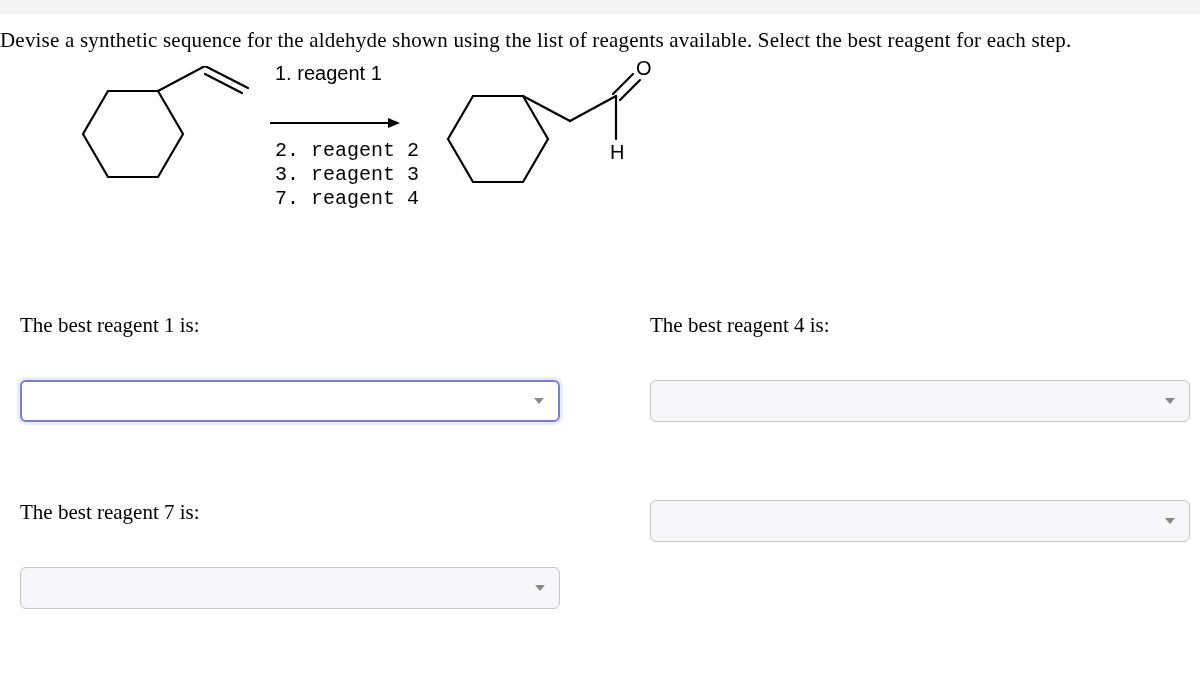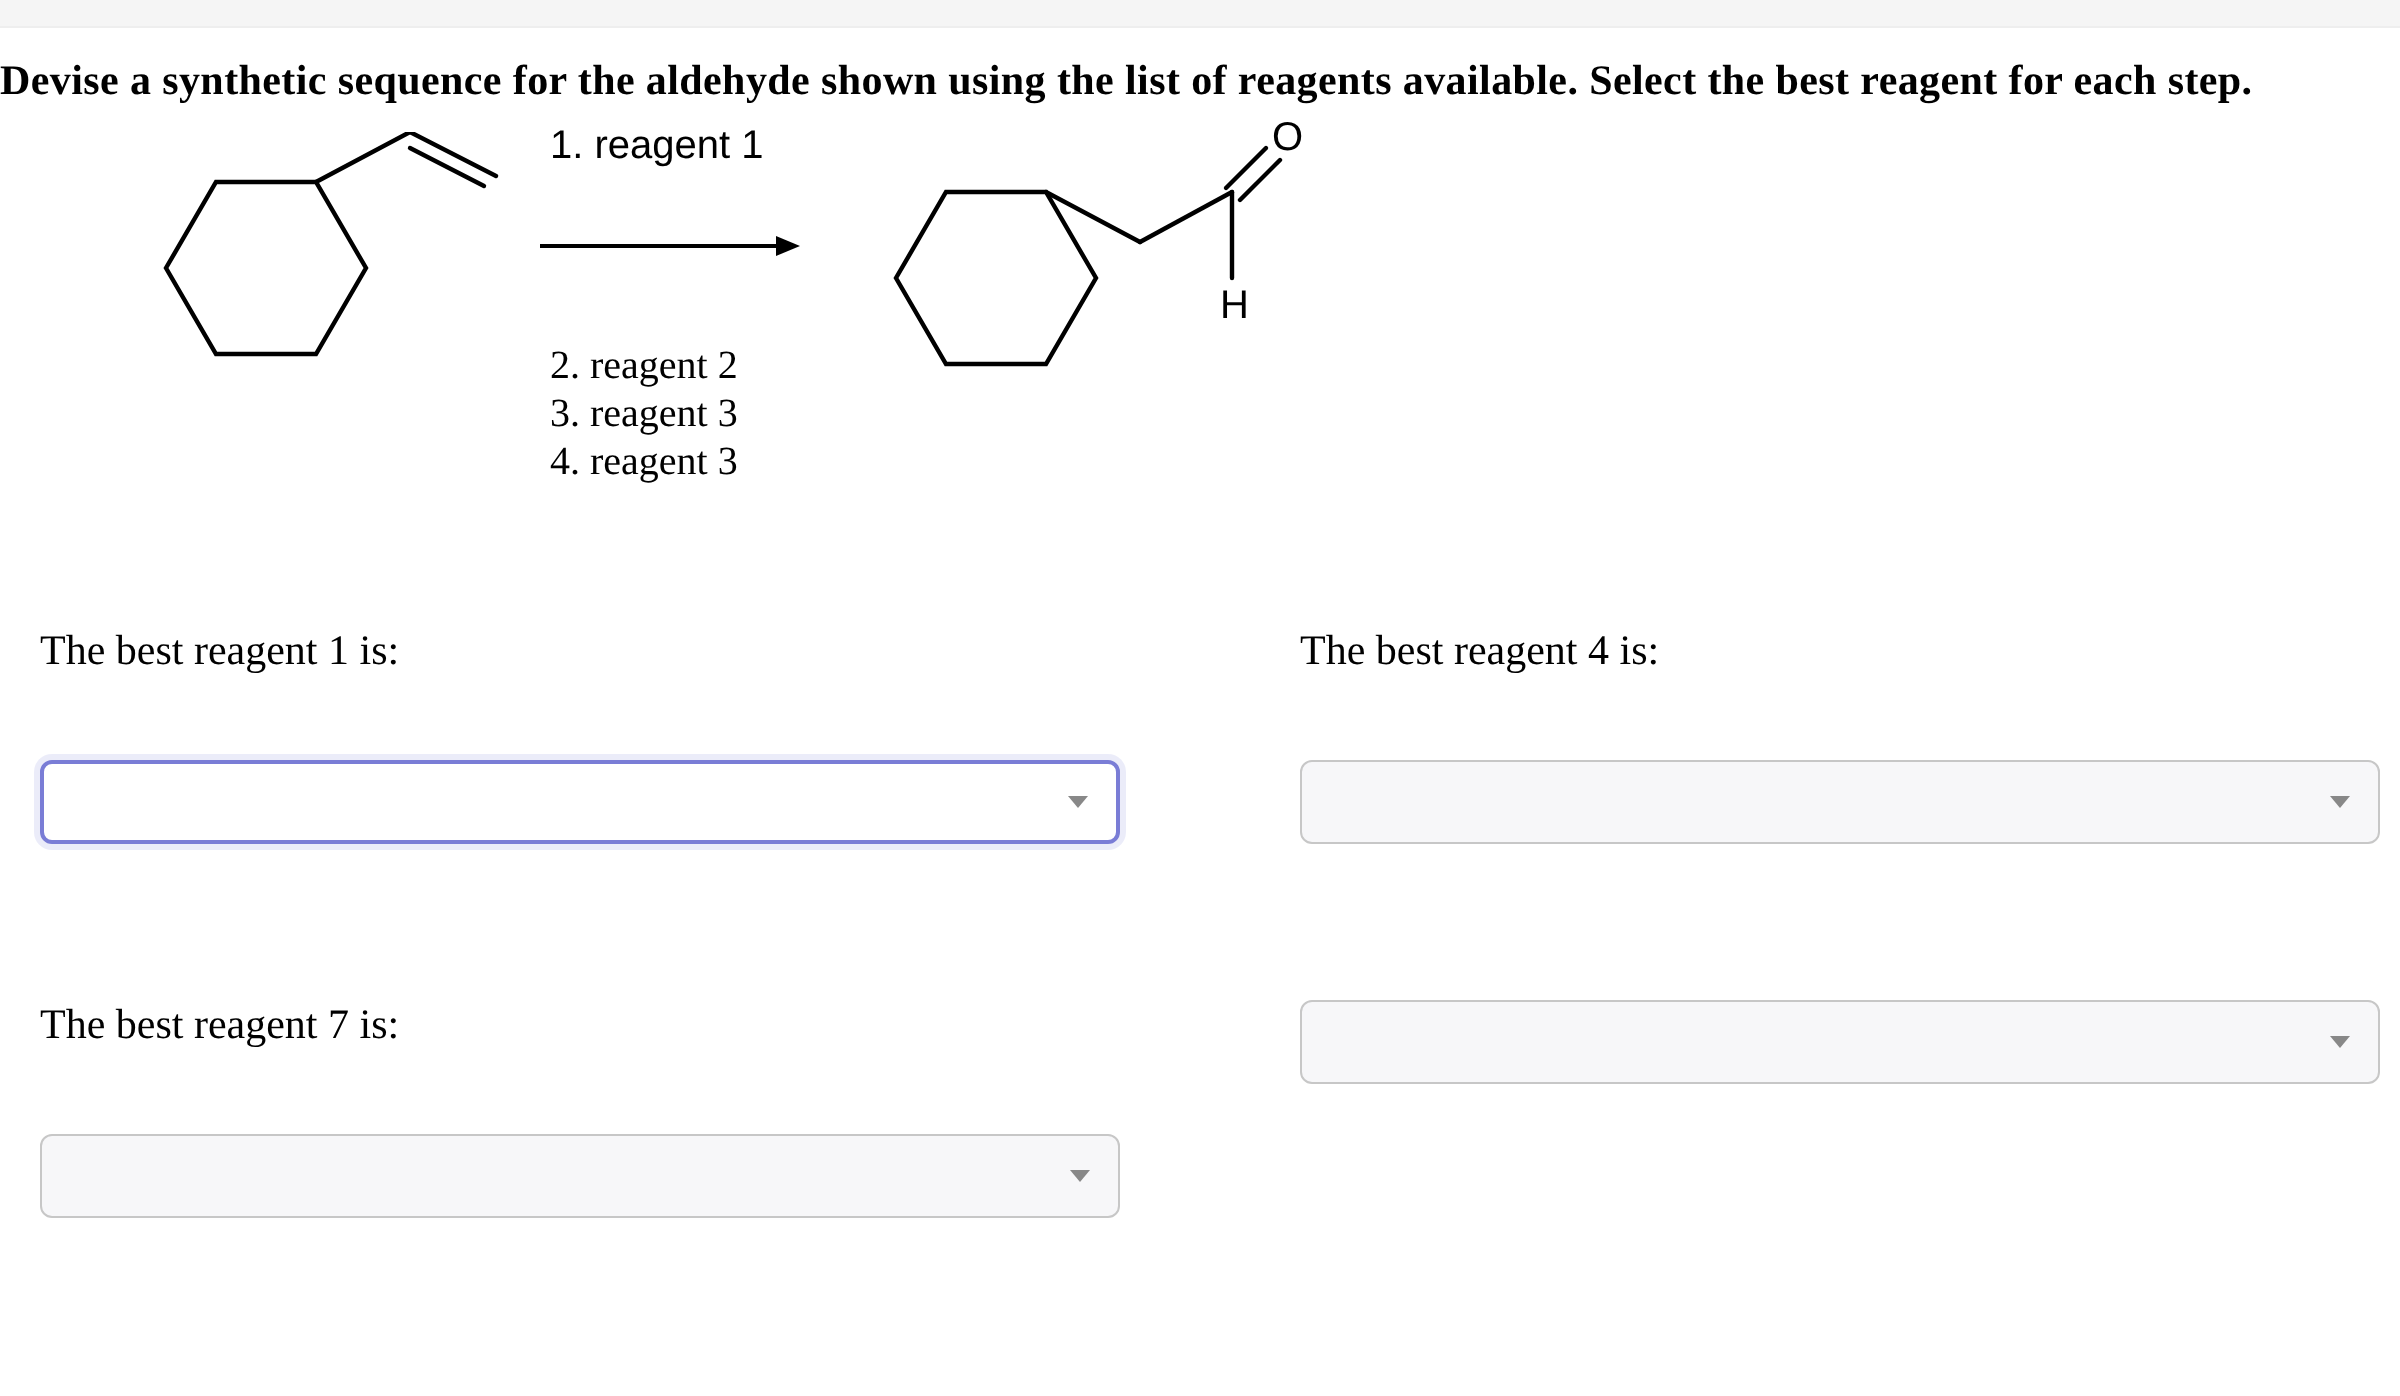--- a/index.html
+++ b/index.html
@@ -12,21 +12,20 @@
   }
   .top-bar {
     background: #f5f5f5;
     height: 14px;
     border-bottom: 1px solid #eee;
   }
   .question-text {
     font-size: 21px;
     padding: 14px 17px 0 0;
     letter-spacing: 0.2px;
-    font-weight: bold;
   }
   .scheme-area {
     position: relative;
     height: 180px;
     margin-top: 8px;
   }
   .reagent-list {
     position: absolute;
     left: 275px;
     top: 0;
@@ -39,24 +38,23 @@
     left: 270px;
     top: 52px;
     width: 130px;
     height: 20px;
   }
   .arrow svg { width: 100%; height: 100%; }
   .reagent-list-bottom {
     position: absolute;
     left: 275px;
     top: 78px;
-    font-family: Liberation Serif, serif;
+    font-family: Liberation Mono, monospace;
     font-size: 20px;
     line-height: 1.2;
-    margin-top: 32px;
   }
   .mol1 {
     position: absolute;
     left: 50px;
     top: 5px;
     width: 200px;
     height: 130px;
   }
   .mol2 {
     position: absolute;
@@ -131,21 +129,21 @@
   <div class="arrow">
     <svg viewBox="0 0 130 20">
       <line x1="0" y1="10" x2="122" y2="10" stroke="#000" stroke-width="2"></line>
       <polygon points="130,10 118,5 118,15" fill="#000"></polygon>
     </svg>
   </div>
 
   <div class="reagent-list-bottom">
     <div>2. reagent 2</div>
     <div>3. reagent 3</div>
-    <div>4. reagent 3</div>
+    <div>7. reagent 4</div>
   </div>
 
   <div class="mol2">
     <svg viewBox="0 0 230 140">
       <g stroke="#000" stroke-width="2.2" fill="none" stroke-linecap="round">
 
         <polygon points="45,35 95,35 120,78 95,121 45,121 20,78"></polygon>
 
         <line x1="95" y1="35" x2="142" y2="60"></line>
 

